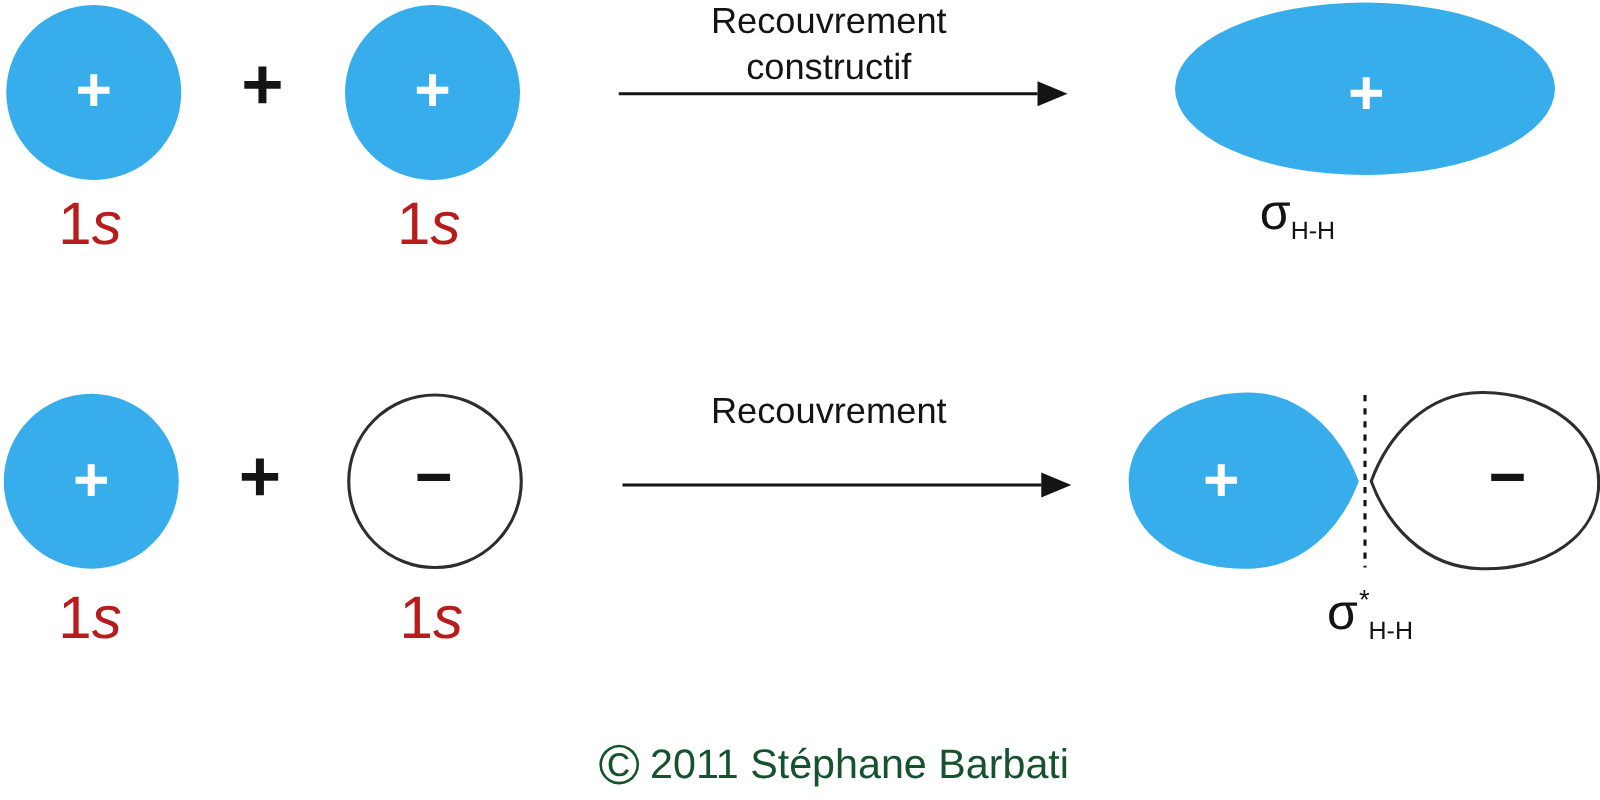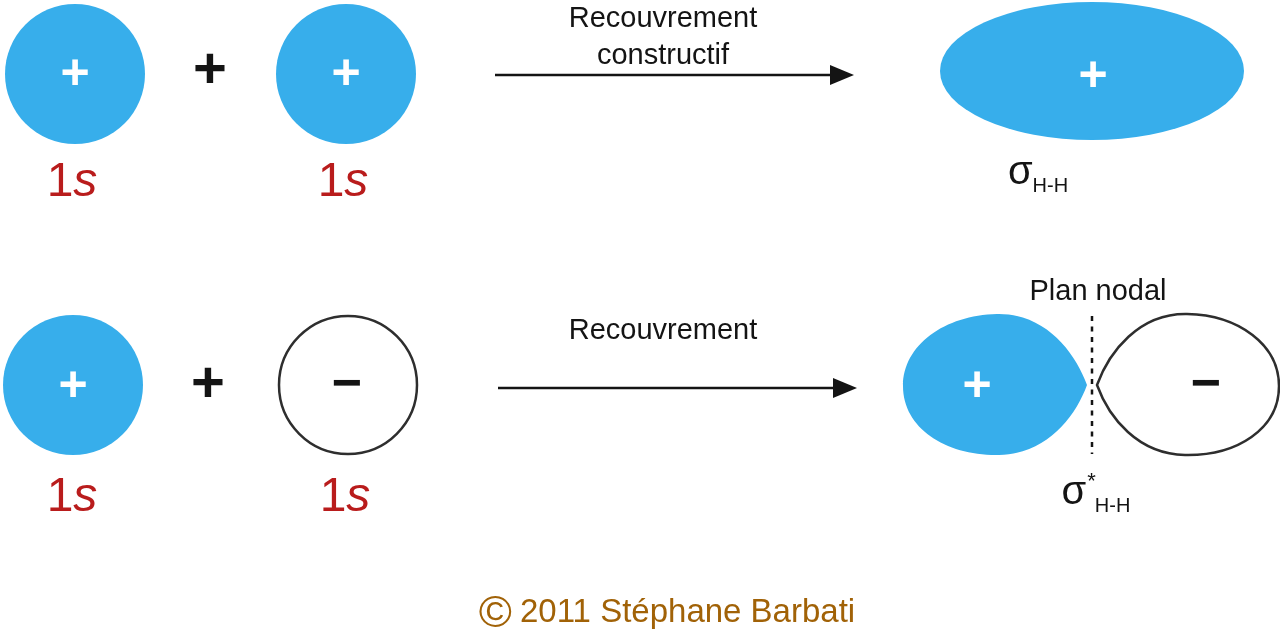--- a/index.html
+++ b/index.html
@@ -24,21 +24,21 @@
   .operator{color:#141414;font-size:58px;font-weight:bold;line-height:1;}
   .orb-label{font-size:48px;color:#b91c1c;line-height:1;}
   .orb-label .lett{font-style:italic;}
   .arrow-label{
     font-size:29px;line-height:37px;text-align:center;color:#141414;
   }
   .plan-nodal{font-size:29px;color:#141414;}
   .sigma{font-size:40px;color:#141414;line-height:1;}
   .sigma .sb{font-size:20px;position:relative;top:8px;}
   .sigma .sp{font-size:22px;position:relative;top:-16px;left:1px;}
-  .copyright{font-size:33px;color:#a16207;}
+  .copyright{font-size:33px;color:#14532d;}
   .copyright .csym{font-size:45px;vertical-align:-5px;margin-right:8px;}
 </style>
 </head>
 <body>
 
 <div class="canvas">
 
   <svg class="shapes" width="1280" height="640" viewBox="0 0 1280 640">
 
     <circle cx="75" cy="74" r="70" fill="#37AEEB"></circle>
@@ -93,21 +93,20 @@
   <span class="abs ctr sign sign-minus" style="left:347px;top:382px;">−</span>
 
   <span class="abs ctr orb-label" style="left:72px;top:495px;"><span>1</span><span class="lett">s</span></span>
 
   <span class="abs ctr orb-label" style="left:345px;top:495px;"><span>1</span><span class="lett">s</span></span>
 
   <div class="abs ctrx arrow-label" style="left:663px;top:311px;">
     <div>Recouvrement</div>
   </div>
 
-  <span class="abs ctr plan-nodal" style="left:1098px;top:290px;">Plan nodal</span>
 
   <span class="abs ctr sign sign-white" style="left:977px;top:384px;">+</span>
 
   <span class="abs ctr sign sign-minus" style="left:1206px;top:382px;">−</span>
 
   <span class="abs ctr sigma" style="left:1096px;top:490px;text-align:center;"><span>σ</span><span class="sp">*</span><span class="sb">H-H</span></span>
 
   <div class="abs ctr copyright" style="left:667px;top:612px;"><span class="csym">©</span><span>2011 Stéphane Barbati</span></div>
 
 </div>

